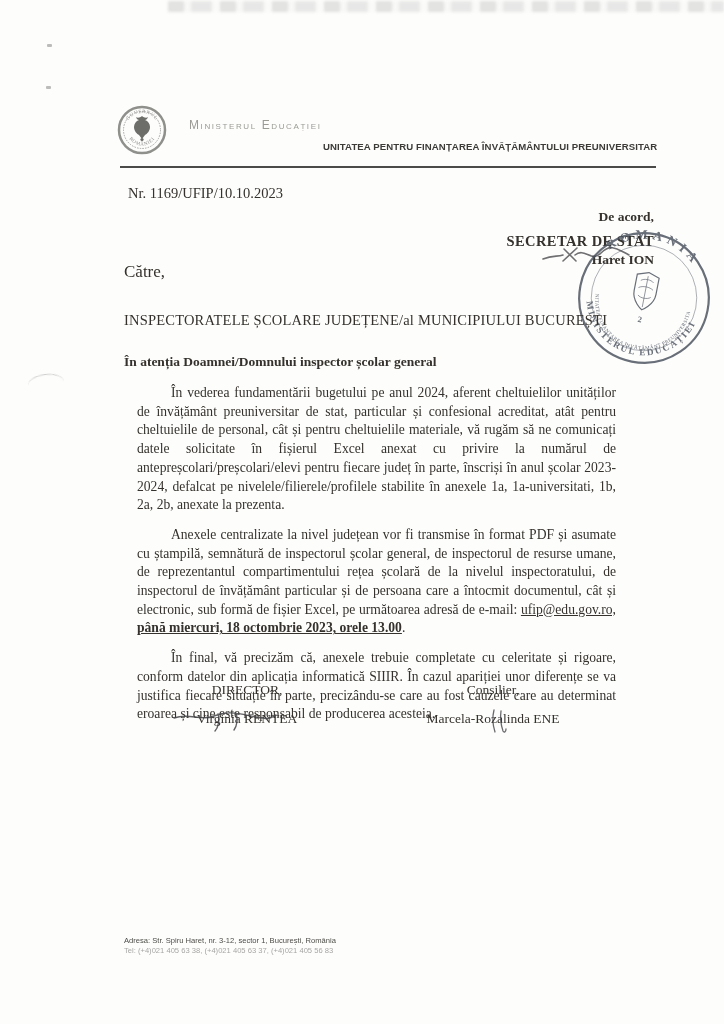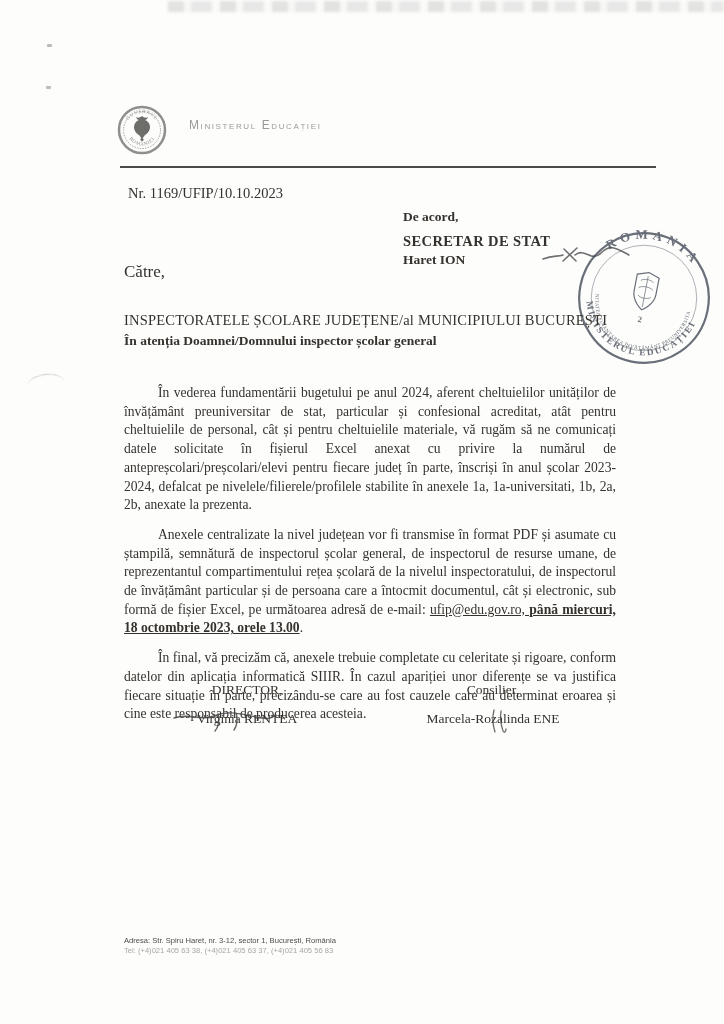--- a/index.html
+++ b/index.html
@@ -33,37 +33,37 @@
   }
   .unit-name{
     position:absolute;left:323px;top:141px;width:292px;
     font-family:"Liberation Sans","DejaVu Sans",sans-serif;
     font-weight:bold;font-size:9.6px;letter-spacing:.1px;
     color:#3c3b38;white-space:nowrap;
   }
   .header-rule{position:absolute;left:120px;top:166px;width:536px;height:2px;background:#4a4a48;filter:blur(.3px);}
   .ref-number{position:absolute;left:128px;top:185px;font-size:14.5px;}
   
-  .approval{position:absolute;left:403px;top:209px;width:230px;text-align:left;font-weight:bold;}
+  .approval{position:absolute;left:424px;top:209px;width:230px;text-align:right;font-weight:bold;}
   .approval .agree{font-size:13.5px;margin-bottom:8px;}
   .approval .title{font-size:14.5px;letter-spacing:.4px;}
   .approval .name{font-size:13.5px;margin-top:2px;}
   .sig-sorin{position:absolute;left:541px;top:243px;width:92px;height:26px;opacity:.8;}
   
   .stamp{position:absolute;left:568px;top:224px;width:152px;height:148px;
     transform:rotate(11deg);opacity:.82;pointer-events:none;}
   
   .salutation{position:absolute;left:124px;top:262px;font-size:17px;}
   .addressee-block{position:absolute;left:124px;top:312px;width:520px;text-align:left;}
   .addressee{font-size:14.5px;letter-spacing:.2px;}
-  .attention{font-size:13.5px;font-weight:bold;margin-top:4px;}
+  .attention{font-size:13.5px;font-weight:bold;margin-top:25px;}
   
   .body-text{position:absolute;left:124px;top:384px;width:492px;
     font-size:13.6px;line-height:18.7px;text-align:justify;}
-  .body-text p{margin:0 0 11px 0;text-indent:34px;}
+  .body-text p{margin:0 0 11px 13px;text-indent:34px;}
   .body-text .u{text-decoration:underline;}
   .body-text b.u{font-weight:bold;}
   
   .sign-row{position:absolute;left:124px;top:682px;width:492px;display:flex;}
   .sign-col{width:50%;text-align:center;font-size:13.5px;position:relative;}
   .sign-col .s-name{margin-top:13px;}
   .sig-virginia{position:absolute;left:46px;top:24px;width:110px;height:26px;opacity:.85;}
   .sig-marcela{position:absolute;left:118px;top:26px;width:22px;height:26px;opacity:.8;}
   
   .footer{position:absolute;left:124px;top:936px;
@@ -90,20 +90,21 @@
       <path id="logo-bot-arc" d="M 9.5,25 A 15.5,15.5 0 0 0 40.5,25"></path>
     </defs>
     <text font-size="5" fill="#8f8f8c" letter-spacing=".6"><textPath href="#logo-top-arc" startOffset="50%" text-anchor="middle">GUVERNUL</textPath></text>
     <text font-size="5" fill="#8f8f8c" letter-spacing=".6"><textPath href="#logo-bot-arc" startOffset="50%" text-anchor="middle">ROMÂNIEI</textPath></text>
     <g fill="#6d6d6a">
       <path d="M25 11 c-2 2 -5 2 -6 1 c1 3 3 3 3 3 c-3 1 -5 4 -5 7 c0 4 3 7 5 8 l3 4 l3 -4 c2 -1 5 -4 5 -8 c0 -3 -2 -6 -5 -7 c0 0 2 0 3 -3 c-1 1 -4 1 -6 -1 z"></path>
       <circle cx="25" cy="34.5" r="1.6"></circle>
     </g>
   </svg>
   <div class="ministry-name">Ministerul Educației</div>
+  <div class="unit-name">UNITATEA PENTRU FINANȚAREA ÎNVĂȚĂMÂNTULUI PREUNIVERSITAR</div>
   <div class="header-rule"></div>
 
   <div class="ref-number">Nr. 1169/UFIP/10.10.2023</div>
 
   <div class="approval">
     <div class="agree">De acord,</div>
     <div class="title">SECRETAR DE STAT</div>
     <div class="name">Haret ION</div>
   </div>
   <svg class="sig-sorin" viewBox="0 0 92 26">

